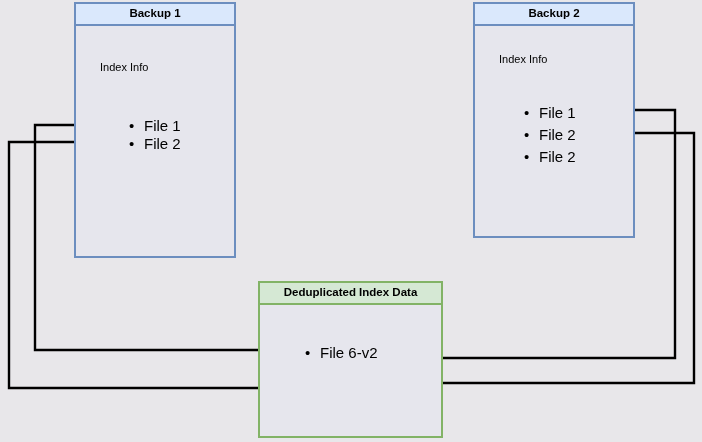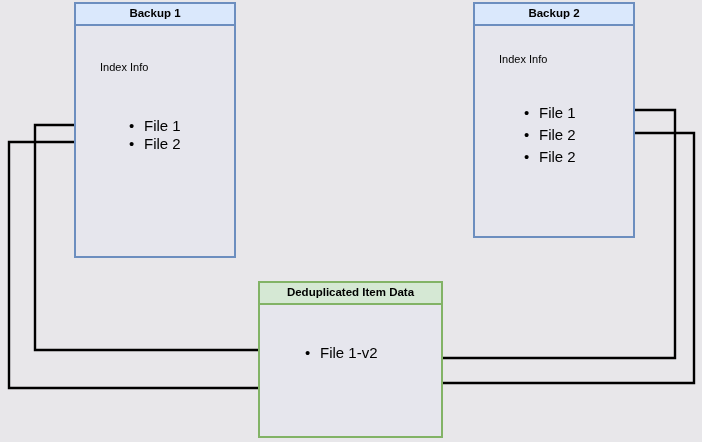--- a/index.html
+++ b/index.html
@@ -114,19 +114,19 @@
     <div class="hdr">Backup 2</div>
   </div>
   <div class="idx-label" style="left:499px; top:53px;">Index Info</div>
   <ul class="lst" style="left:524px; top:102px; line-height:22px;">
     <li>File 1</li>
     <li>File 2</li>
     <li>File 2</li>
   </ul>
 
   <div class="box green" style="left:258px; top:281px; width:185px; height:157px;">
-    <div class="hdr">Deduplicated Item Data</div>
+    <div class="hdr">Deduplicated Index Data</div>
   </div>
   <ul class="lst" style="left:305px; top:341px; line-height:24px;">
-    <li>File 1-v2</li>
+    <li>File 6-v2</li>
   </ul>
 
 </div>
 
 </body></html>

